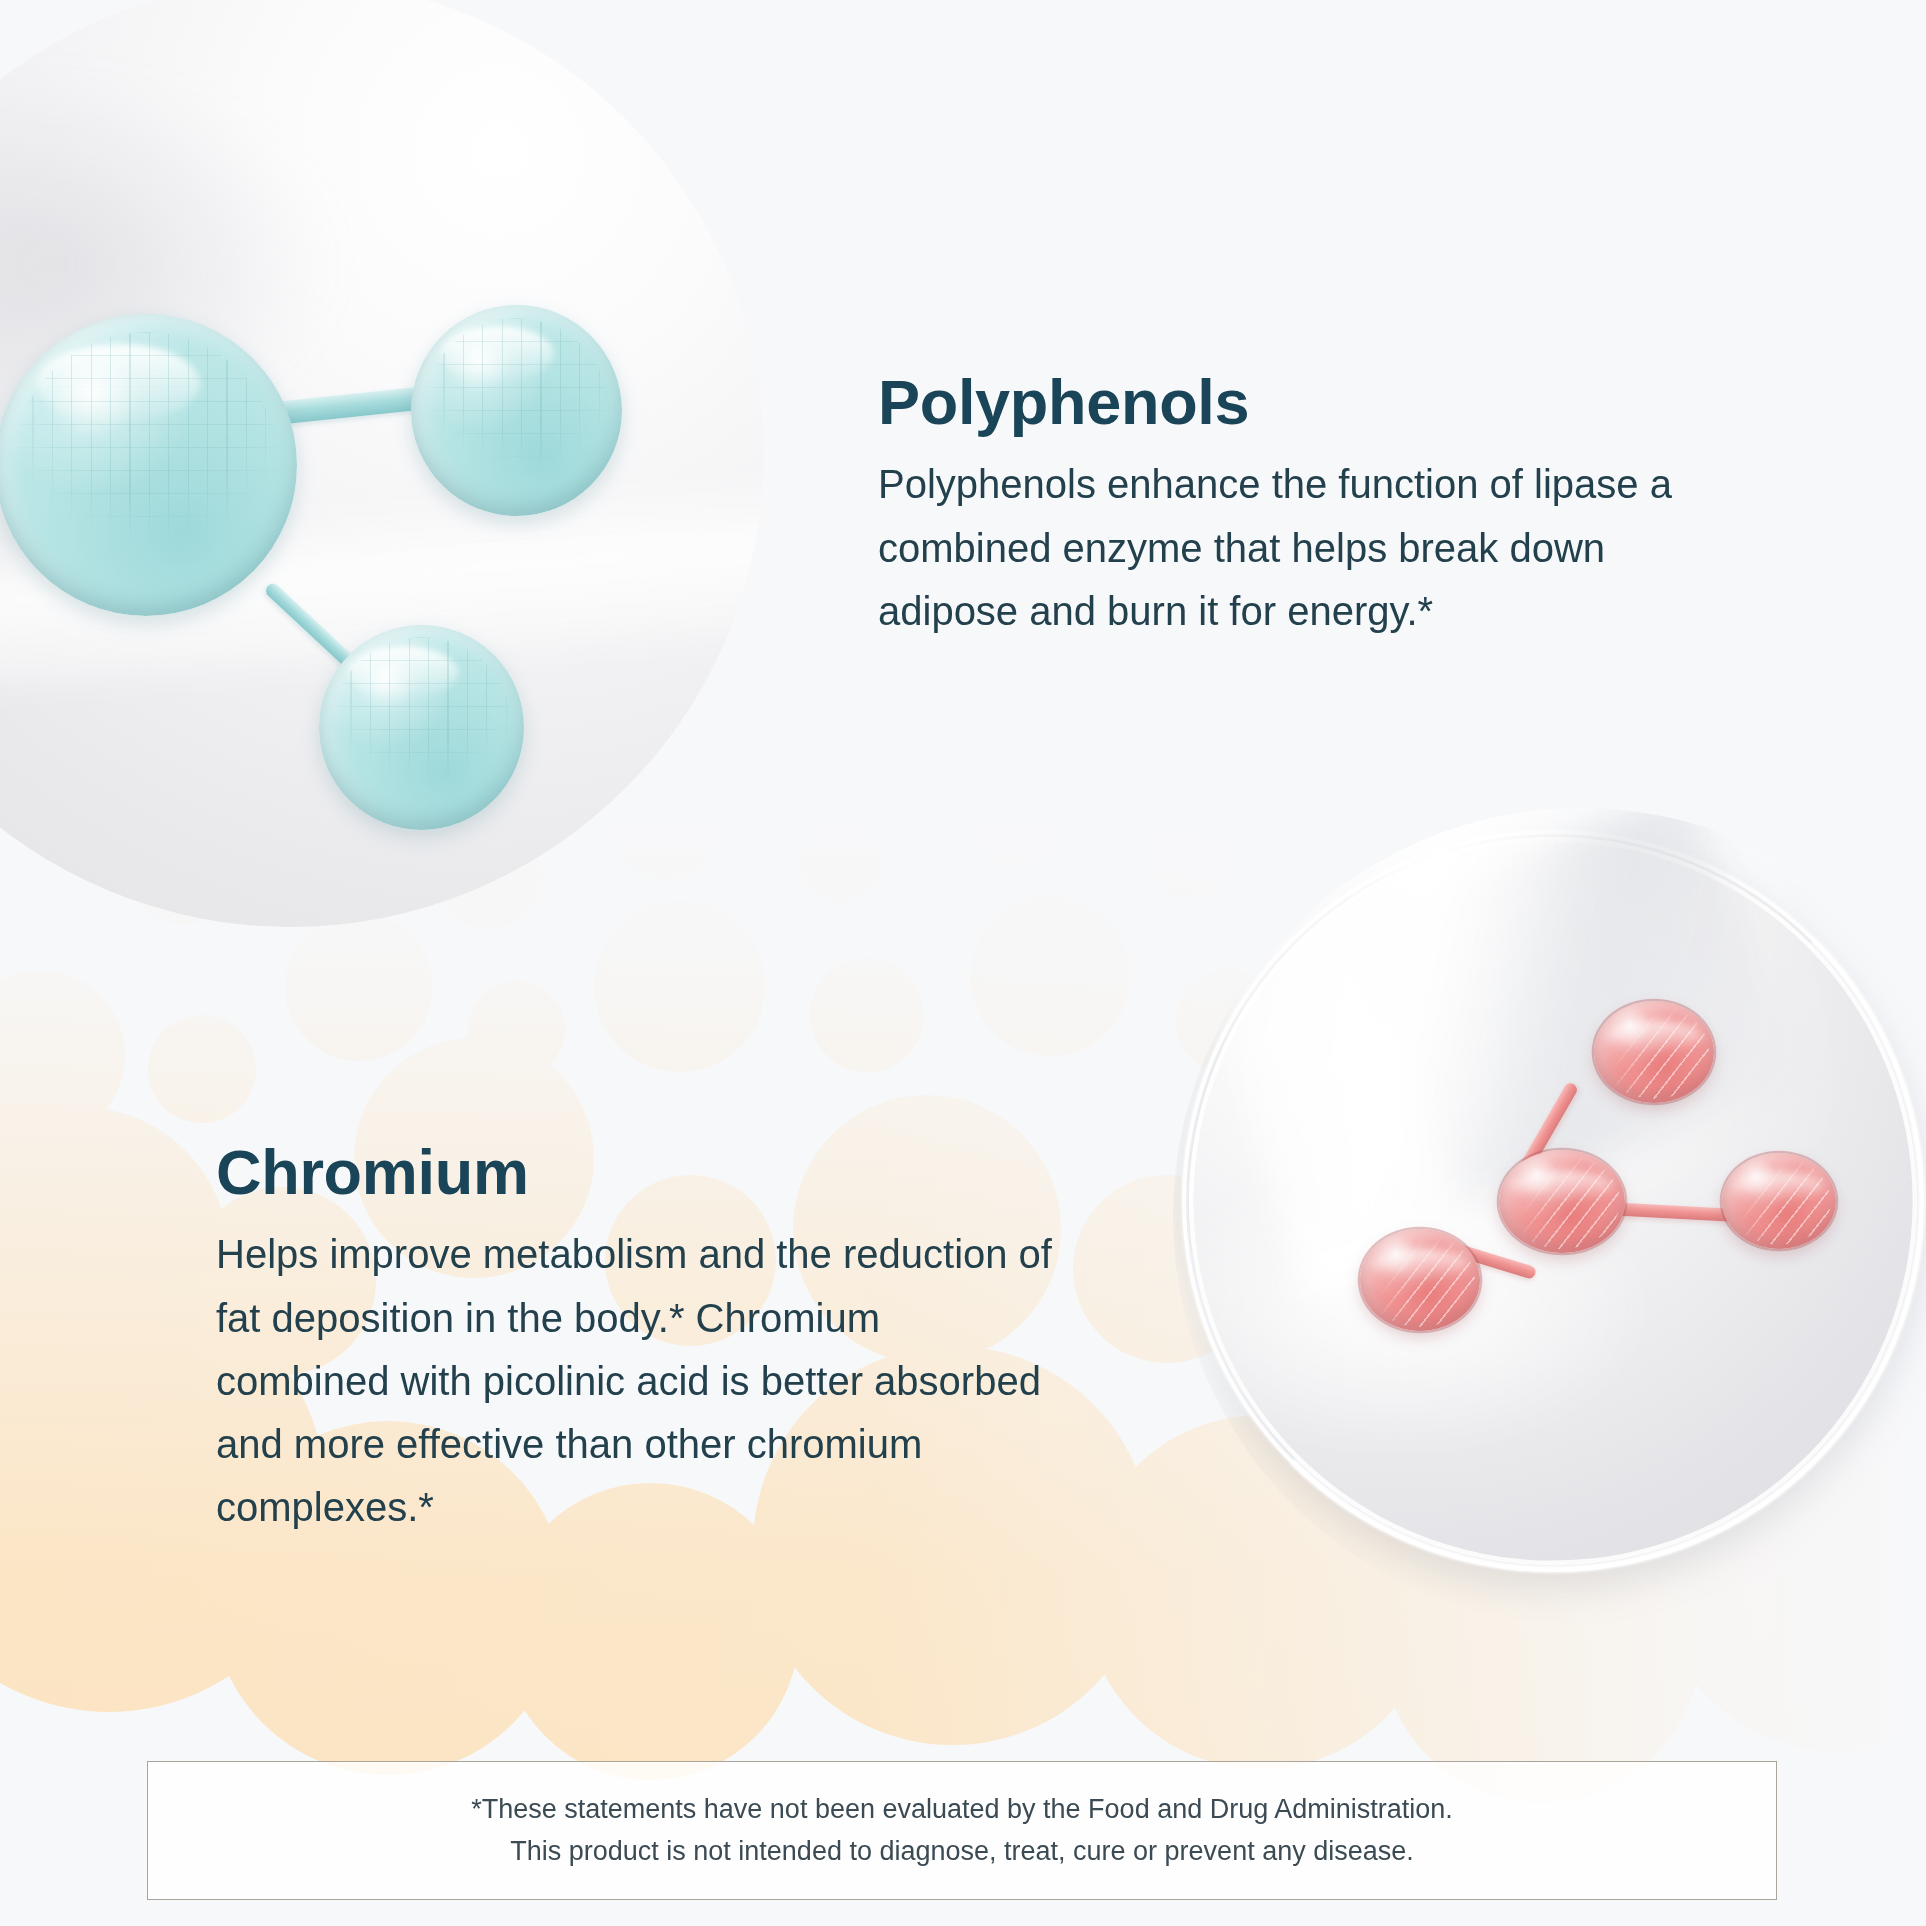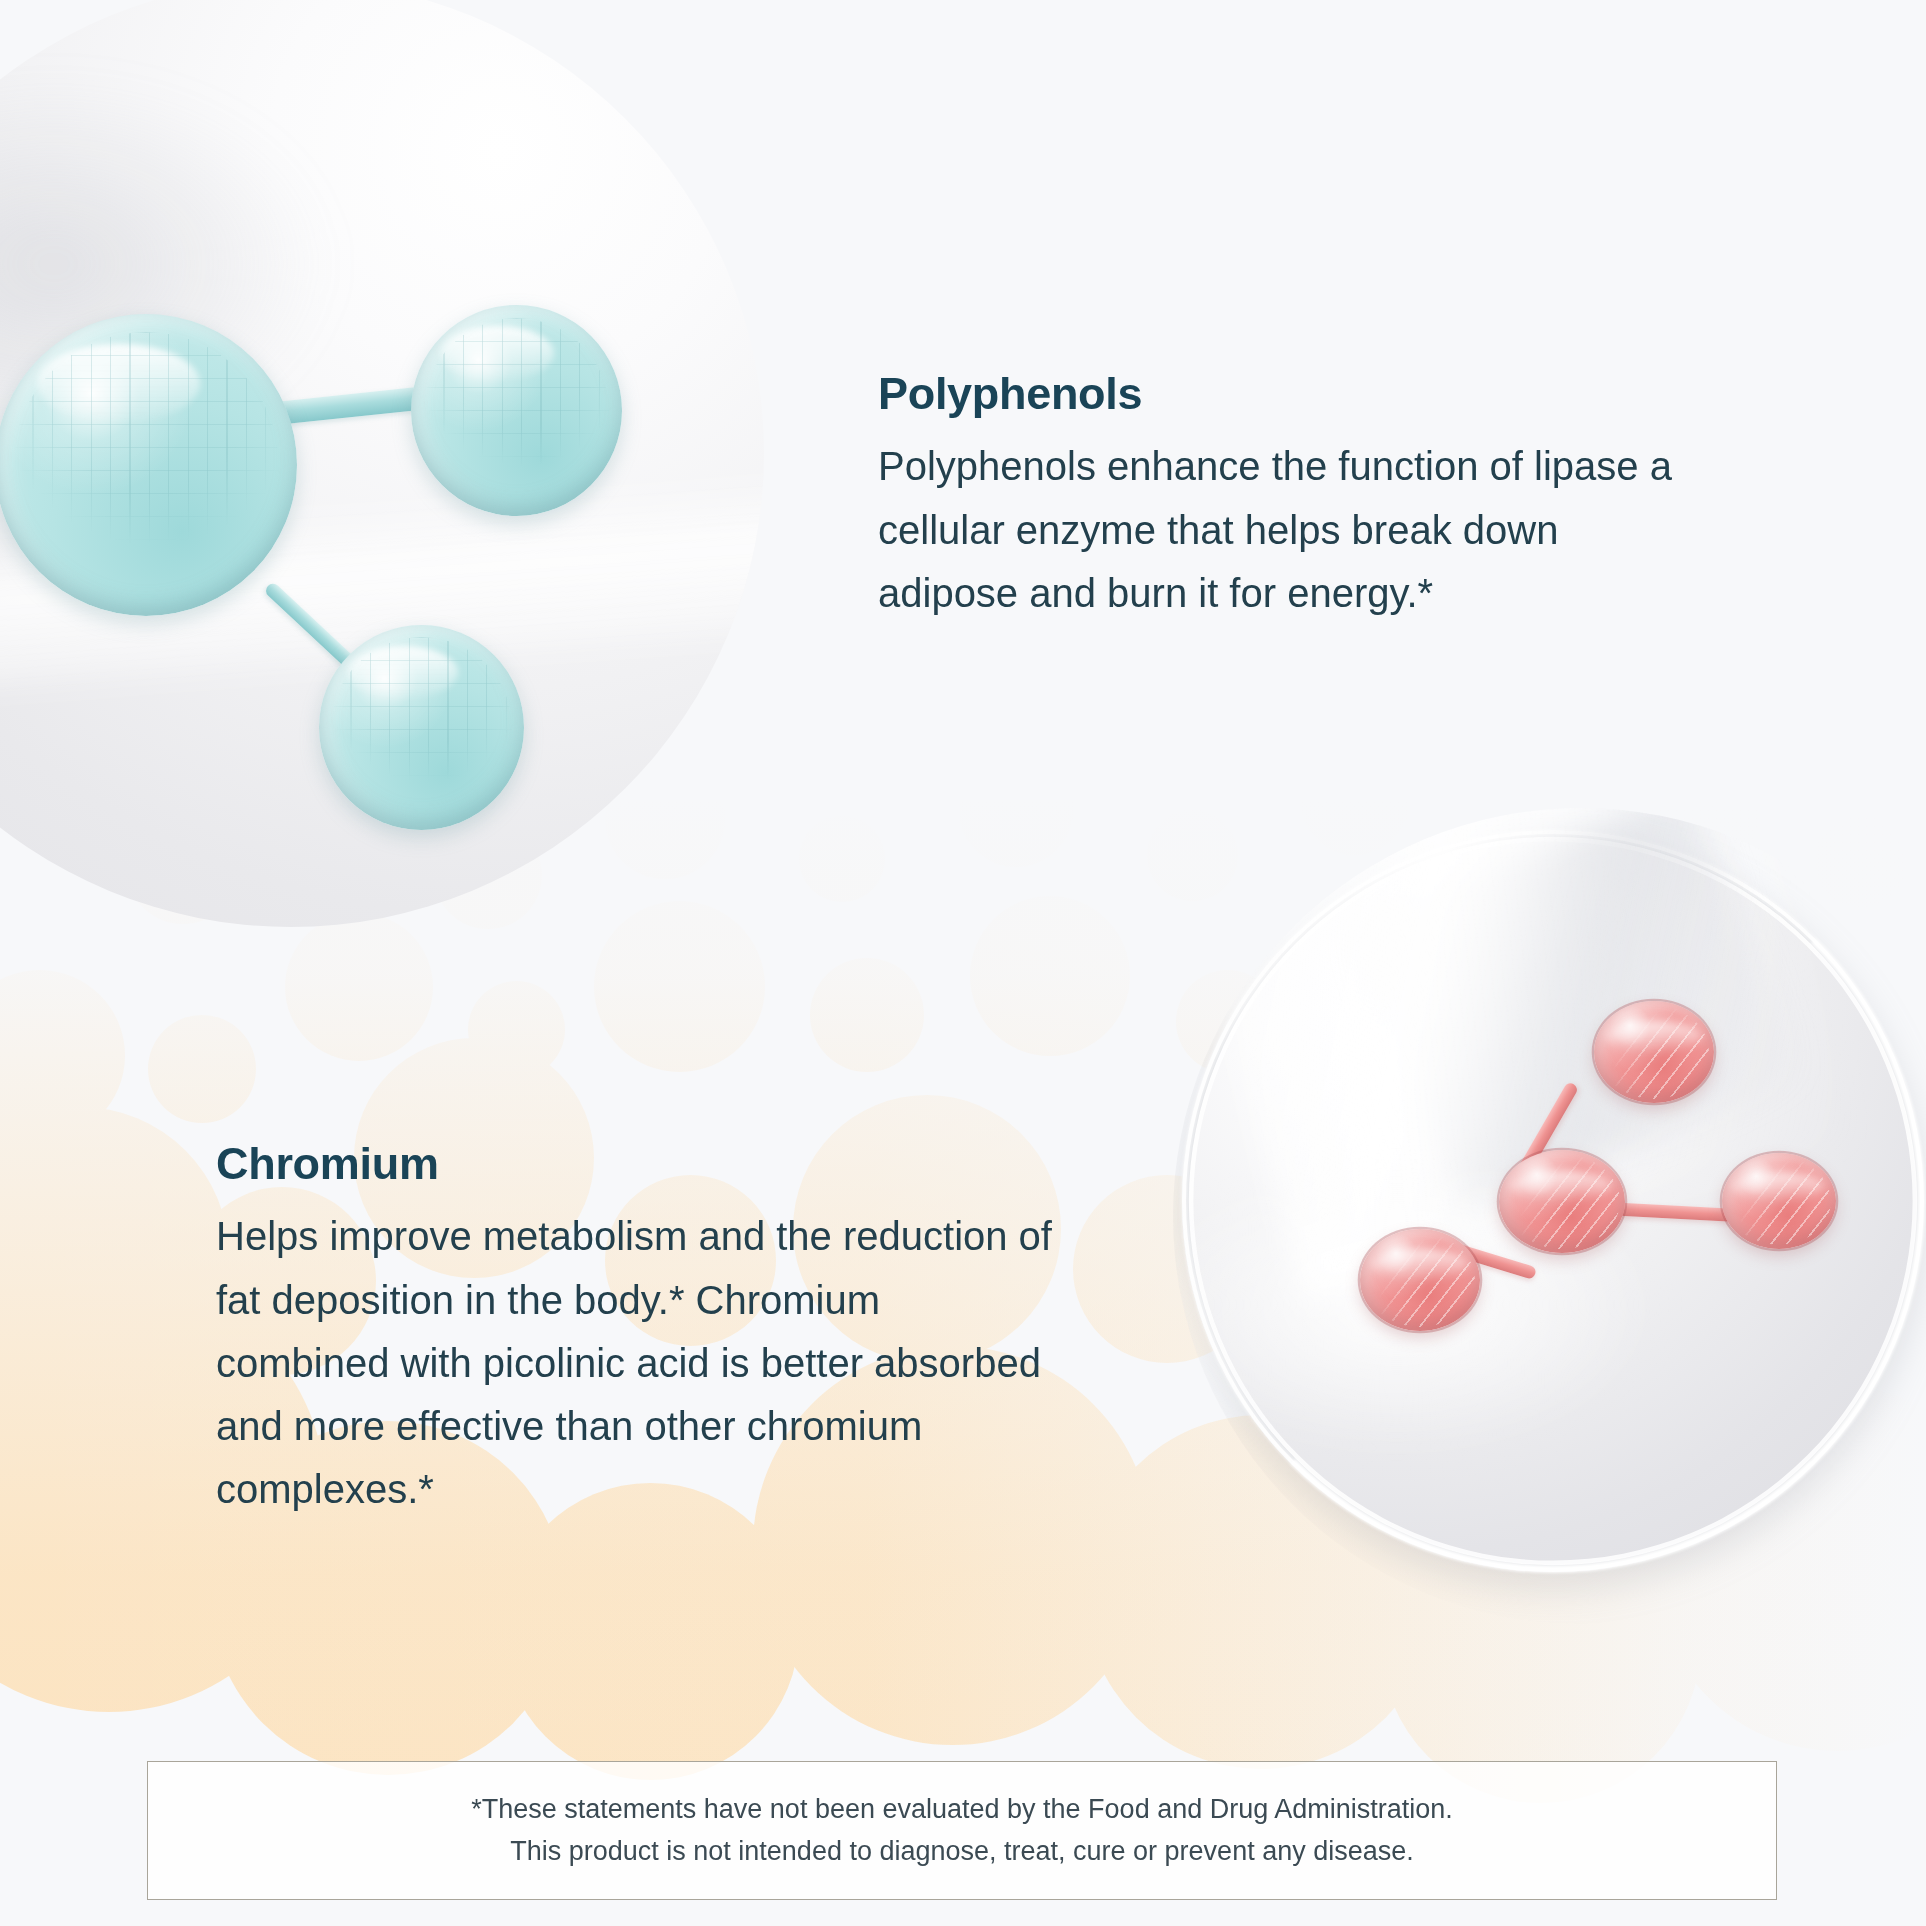--- a/index.html
+++ b/index.html
@@ -220,21 +220,21 @@
     background-image: repeating-linear-gradient(128deg, rgba(255,255,255,0.92) 0 1.7px, rgba(255,255,255,0) 1.7px 12.6px);
     mask-image: radial-gradient(circle at 78% 78%, #000 0%, #000 38%, rgba(0,0,0,0) 64%);
     -webkit-mask-image: radial-gradient(circle at 78% 78%, #000 0%, #000 38%, rgba(0,0,0,0) 64%);
   }
 
   
   .text-block {
     position: absolute;
   }
   .heading {
-    font-size: 45px;
+    font-size: 63px;
     font-weight: bold;
     color: #1a4457;
     letter-spacing: -0.3px;
     margin: 0 0 19.4px 0;
     line-height: 1.0;
     white-space: nowrap;
   }
   .body-copy {
     font-size: 40px;
     font-weight: 400;
@@ -379,21 +379,21 @@
 
       <div class="atom atom-pink" style="left:178px; top:399px; width:120px; height:102px;">
         <div class="swirl"></div>
         <div class="hatch"></div>
       </div>
     </div>
   </div>
 
   <div class="text-block" id="polyphenols-block">
     <h2 class="heading">Polyphenols</h2>
-    <p class="body-copy">Polyphenols enhance the function of lipase a cellular enzyme that helps break down adipose and burn it for energy.*</p>
+    <p class="body-copy">Polyphenols enhance the function of lipase a combined enzyme that helps break down adipose and burn it for energy.*</p>
   </div>
 
   <div class="text-block" id="chromium-block">
     <h2 class="heading">Chromium</h2>
     <p class="body-copy">Helps improve metabolism and the reduction of fat deposition in the body.* Chromium combined with picolinic acid is better absorbed and more effective than other chromium complexes.*</p>
   </div>
 
   <div id="disclaimer-box">
     <div id="disclaimer-text">*These statements have not been evaluated by the Food and Drug Administration.
 This product is not intended to diagnose, treat, cure or prevent any disease.</div>

